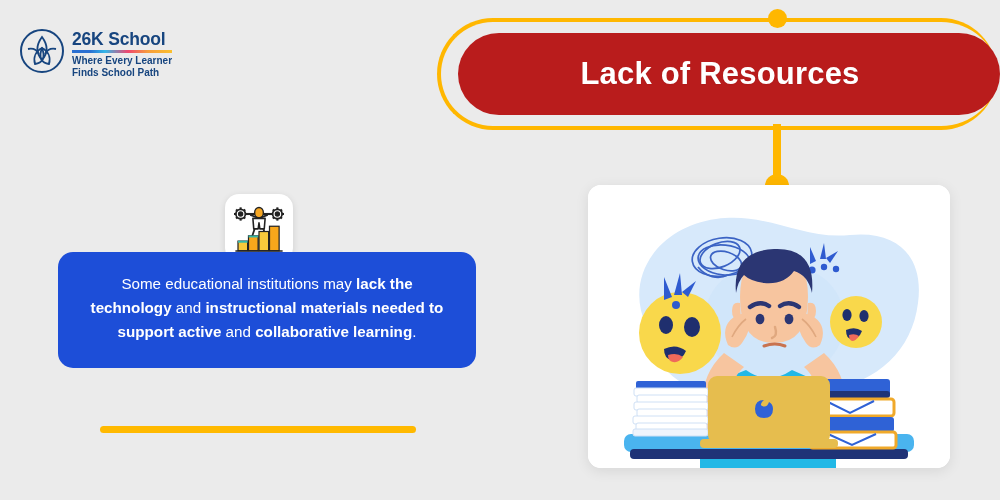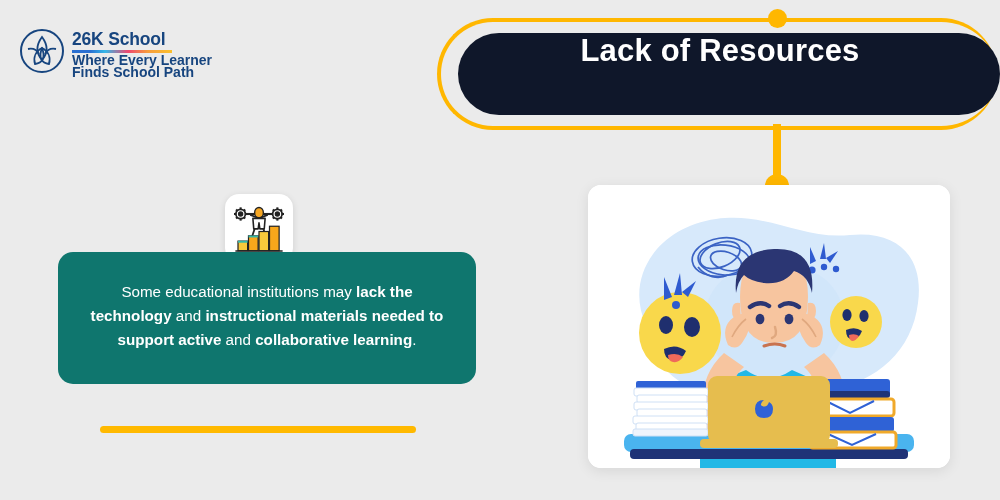--- a/index.html
+++ b/index.html
@@ -17,34 +17,34 @@
   #logo-text { position:absolute; left:54px; top:2px; }
   #logo-name {
     font-size:17.5px; font-weight:bold; color:#17457f;
     letter-spacing:-.2px; line-height:20px; white-space:nowrap;
   }
   #logo-rule {
     width:100px; height:2.5px; margin-top:1px;
     background:linear-gradient(90deg,#2a6fd1 0%,#2a6fd1 18%,#35b7e8 33%,#ef476f 56%,#f79d3c 76%,#fbc02d 100%);
   }
   #logo-tag {
-    font-size:14px; font-weight:bold; color:#17457f;
+    font-size:10px; font-weight:bold; color:#17457f;
     line-height:11.5px; margin-top:2.5px; white-space:nowrap;
   }
 
   
   #banner-outline {
     position:absolute; left:437px; top:18px; width:560px; height:112px;
     border:4px solid #ffb700; border-radius:56px;
     border-right:none; background:transparent;
   }
   #banner-pill {
     position:absolute; left:458px; top:33px; width:542px; height:82px;
-    background:#0f172a; border-radius:41px;
-    display:flex; align-items:flex-start; justify-content:center;
+    background:#b91c1c; border-radius:41px;
+    display:flex; align-items:center; justify-content:center;
   }
   #banner-title {
     color:#ffffff; font-size:31px; font-weight:bold; letter-spacing:.2px;
     padding-right:18px; text-shadow:0 1px 2px rgba(0,0,0,.06);
   }
   #banner-dot {
     position:absolute; left:768px; top:9px; width:19px; height:19px;
     background:#ffb700; border-radius:50%;
   }
   #conn-vert {
@@ -59,22 +59,22 @@
   
   #icon-badge {
     position:absolute; left:225px; top:194px; width:68px; height:68px;
     background:#ffffff; border-radius:14px;
     box-shadow:0 2px 7px rgba(0,0,0,.12);
     display:flex; align-items:center; justify-content:center;
   }
 
   
   #text-card {
-    position:absolute; left:58px; top:252px; width:418px; height:132px;
-    background:#0f766e; border-radius:15px;
+    position:absolute; left:58px; top:252px; width:418px; height:116px;
+    background:#1d4ed8; border-radius:15px;
     display:flex; align-items:center; justify-content:center;
     padding:10px 24px 14px;
   }
   #text-body {
     color:#ffffff; font-size:15.2px; line-height:24px;
     text-align:center; font-weight:normal;
   }
   #text-body b { font-weight:bold; }
   #accent-bar {
     position:absolute; left:100px; top:426px; width:316px; height:7px;

